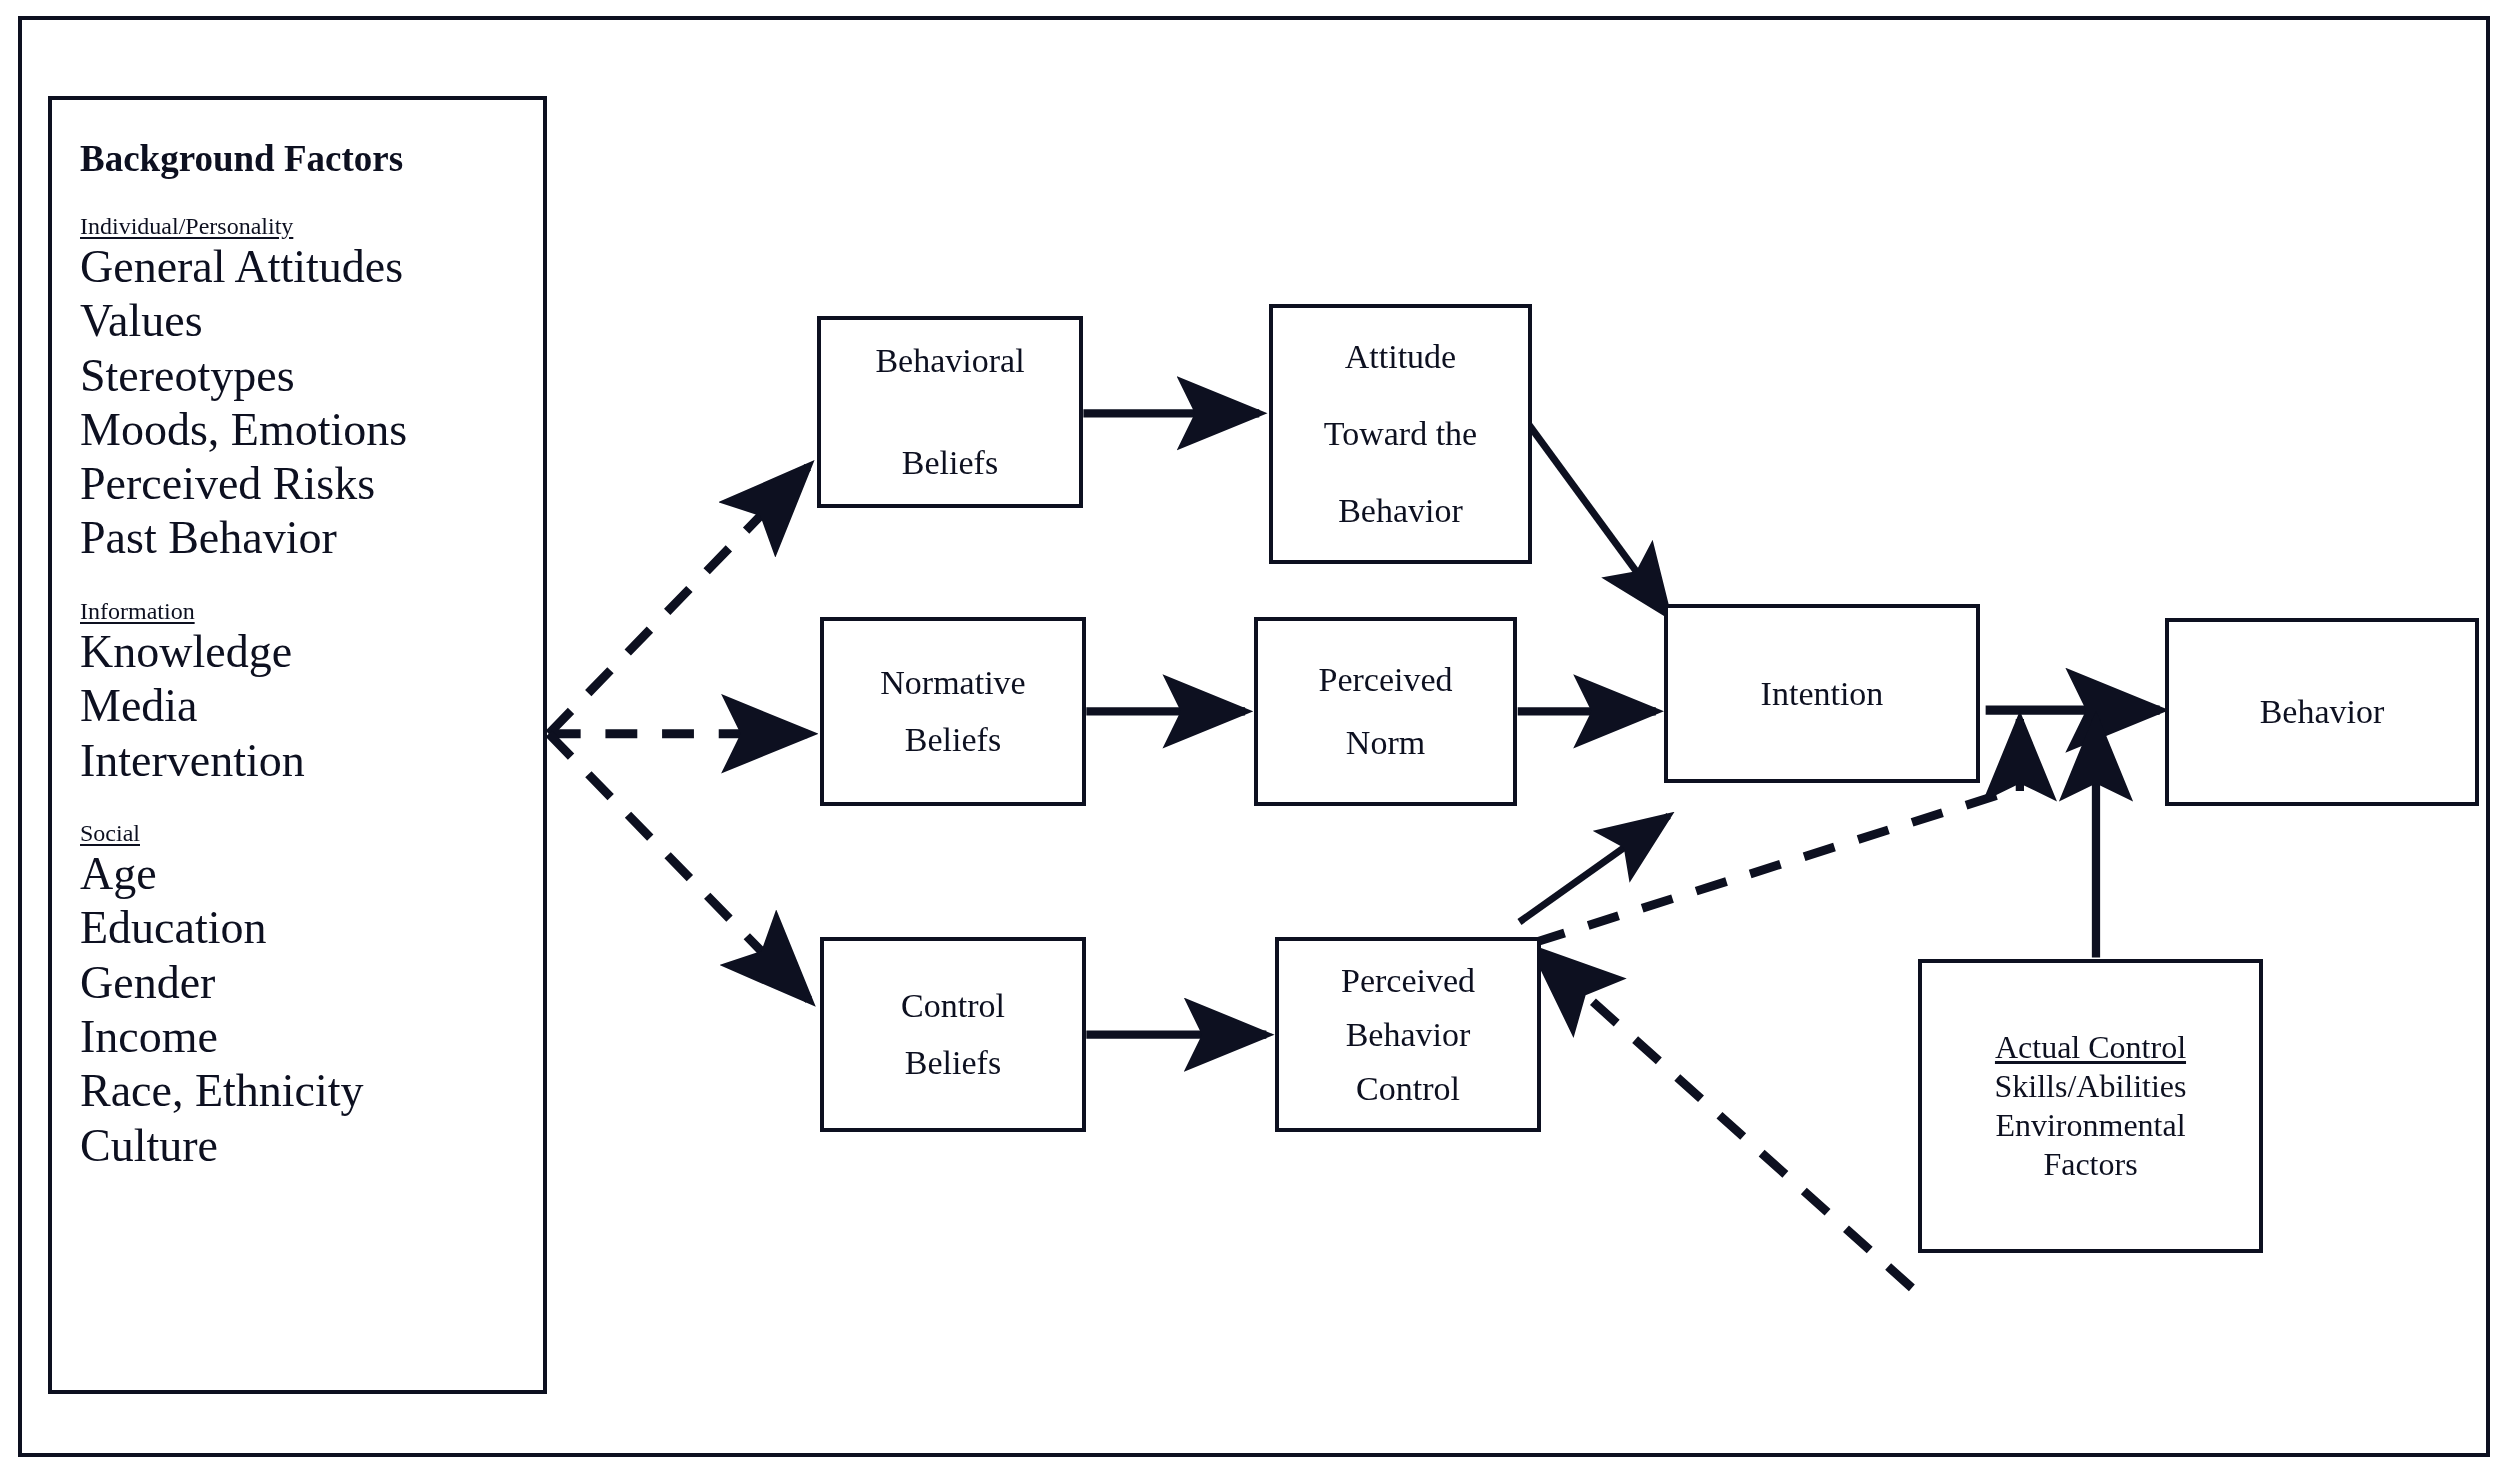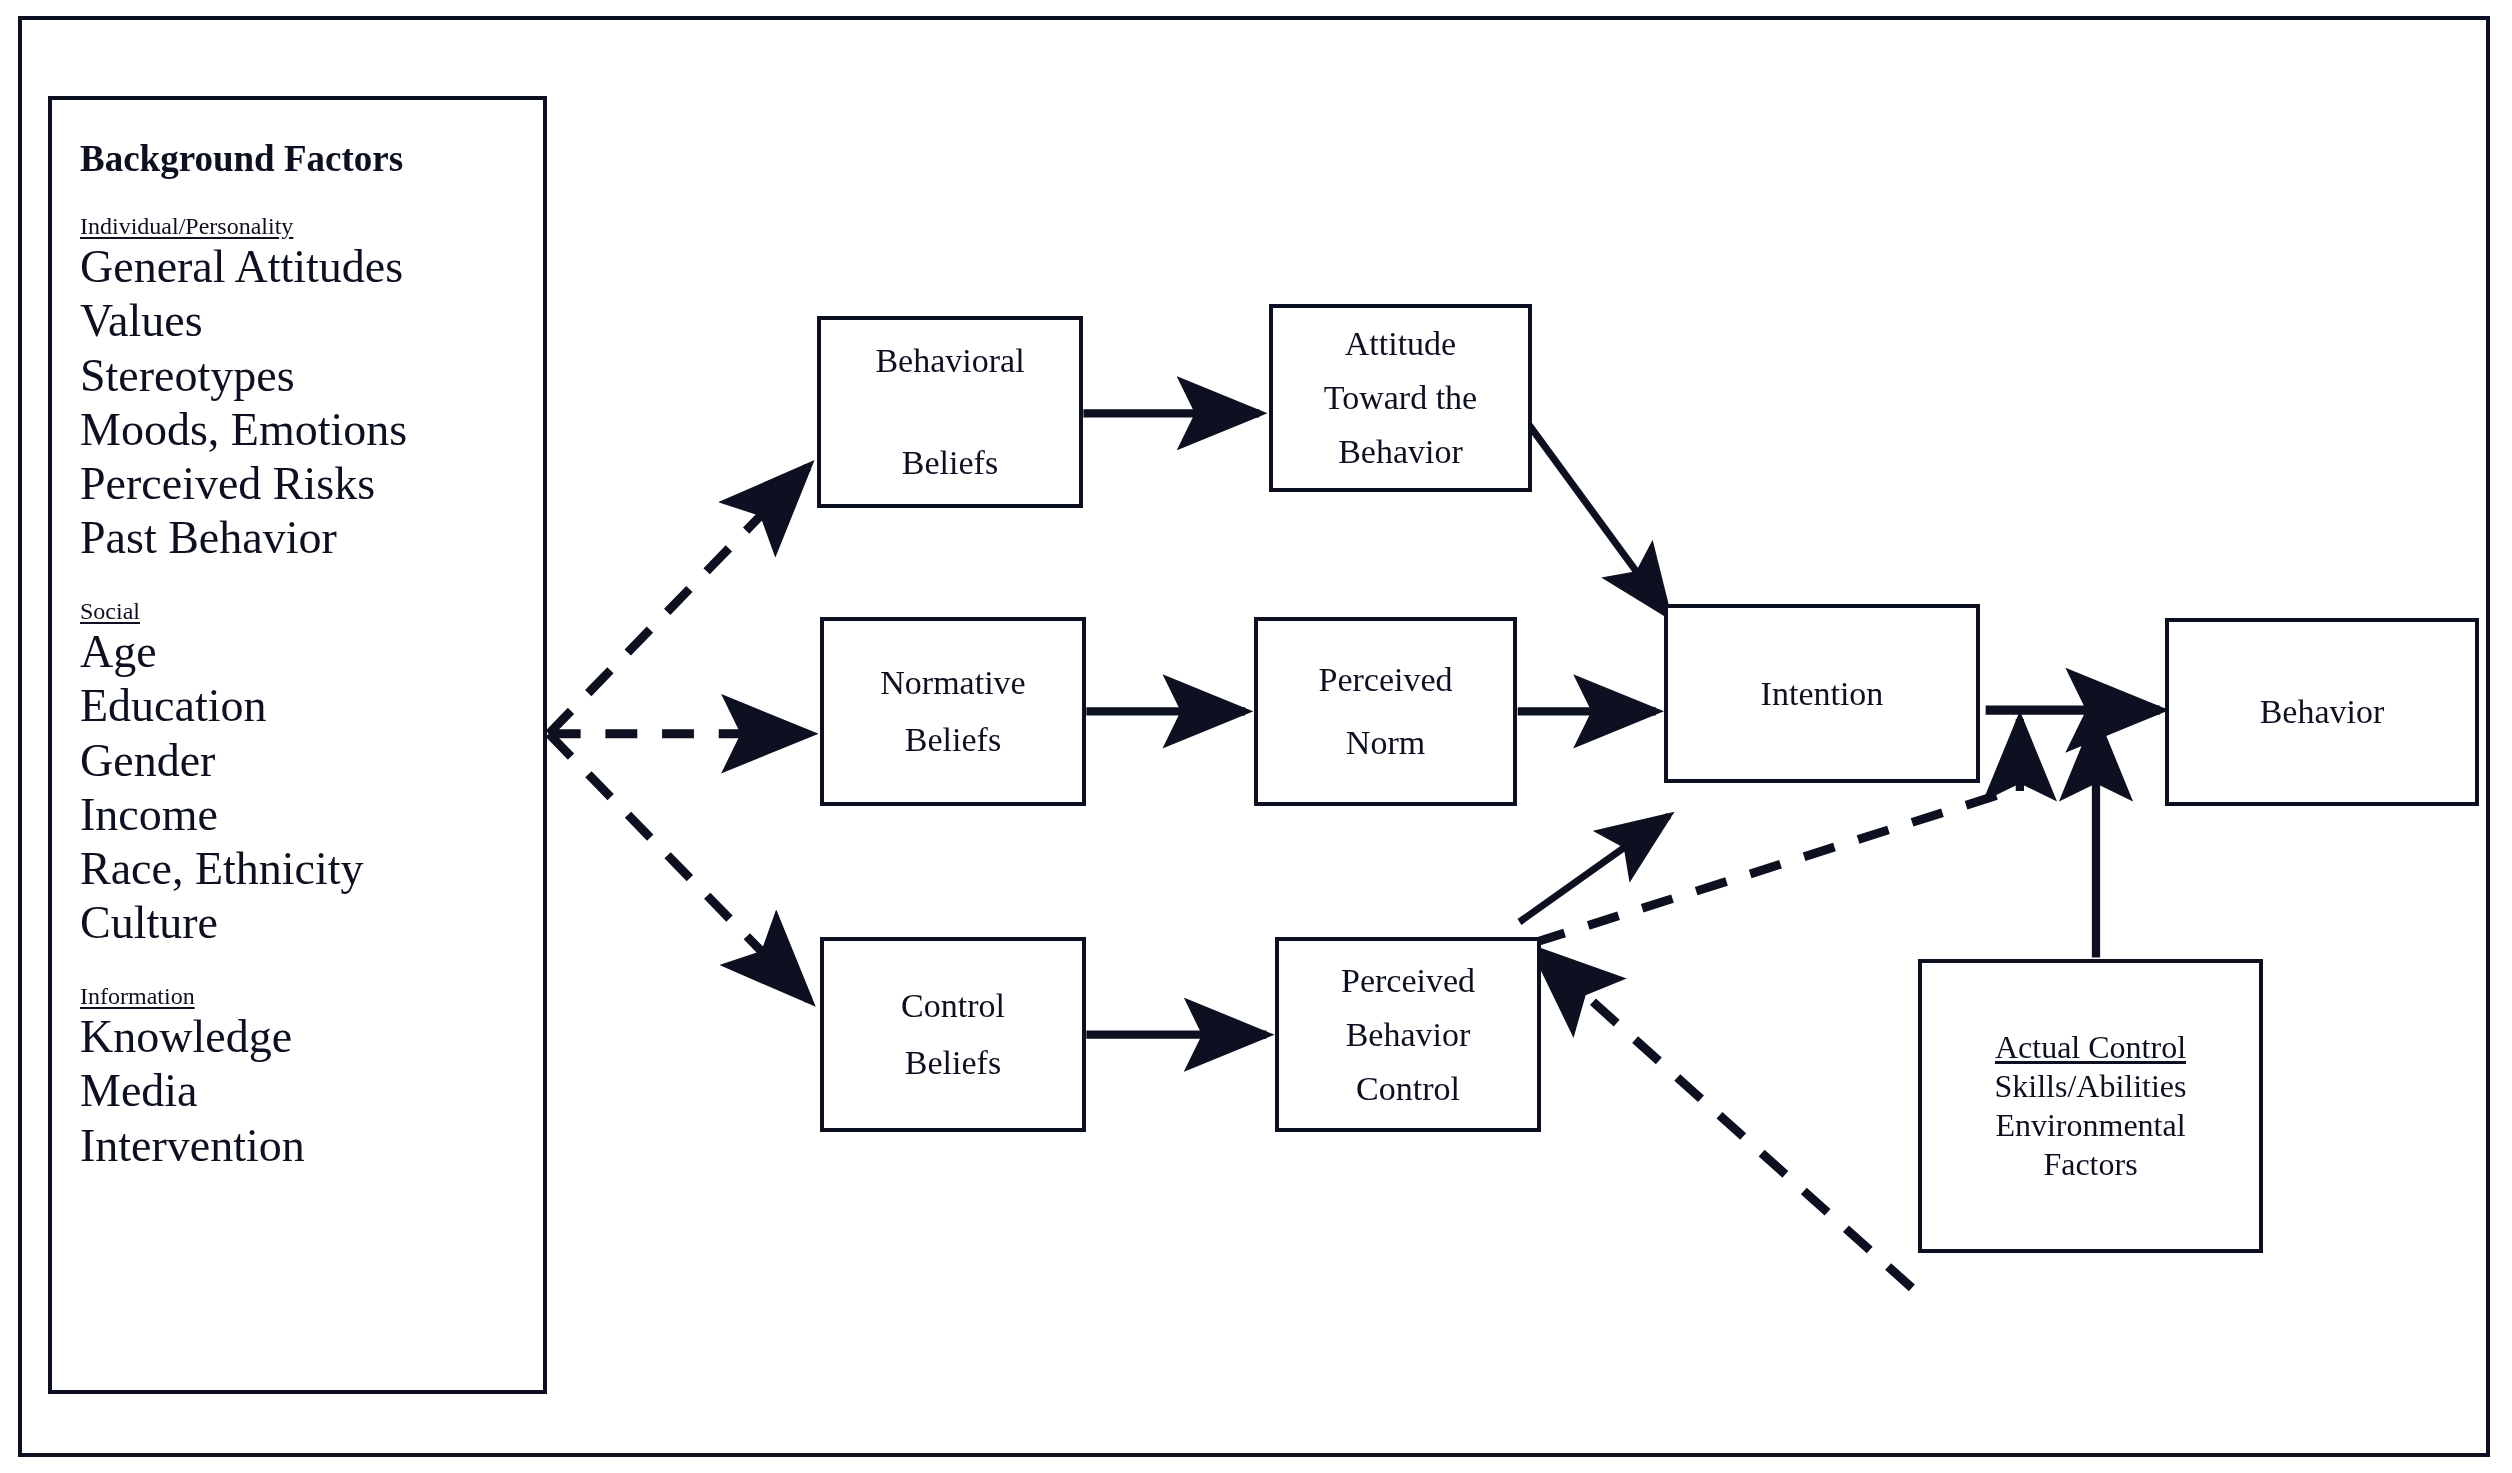--- a/index.html
+++ b/index.html
@@ -86,43 +86,43 @@
       <div class="bf-head">Individual/Personality</div>
       <div class="bf-item">General Attitudes</div>
       <div class="bf-item">Values</div>
       <div class="bf-item">Stereotypes</div>
       <div class="bf-item">Moods, Emotions</div>
       <div class="bf-item">Perceived Risks</div>
       <div class="bf-item">Past Behavior</div>
     </div>
 
     <div class="bf-group">
+      <div class="bf-head">Information</div>
+      <div class="bf-item">Knowledge</div>
+      <div class="bf-item">Media</div>
+      <div class="bf-item">Intervention</div>
+    </div>
+
+    <div class="bf-group">
       <div class="bf-head">Social</div>
       <div class="bf-item">Age</div>
       <div class="bf-item">Education</div>
       <div class="bf-item">Gender</div>
       <div class="bf-item">Income</div>
       <div class="bf-item">Race, Ethnicity</div>
       <div class="bf-item">Culture</div>
     </div>
-
-    <div class="bf-group">
-      <div class="bf-head">Information</div>
-      <div class="bf-item">Knowledge</div>
-      <div class="bf-item">Media</div>
-      <div class="bf-item">Intervention</div>
-    </div>
   </div>
 
   <div class="node n-two" style="left:817px;top:316px;width:266px;height:192px;gap:44px;">
     <span class="line">Behavioral</span>
     <span class="line">Beliefs</span>
   </div>
 
-  <div class="node n-three" style="left:1269px;top:304px;width:263px;height:188px;">
+  <div class="node n-three" style="left:1269px;top:304px;width:263px;height:260px;gap:23px;">
     <span class="line">Attitude</span>
     <span class="line">Toward the</span>
     <span class="line">Behavior</span>
   </div>
 
   <div class="node n-two" style="left:820px;top:617px;width:266px;height:189px;">
     <span class="line">Normative</span>
     <span class="line">Beliefs</span>
   </div>
 

